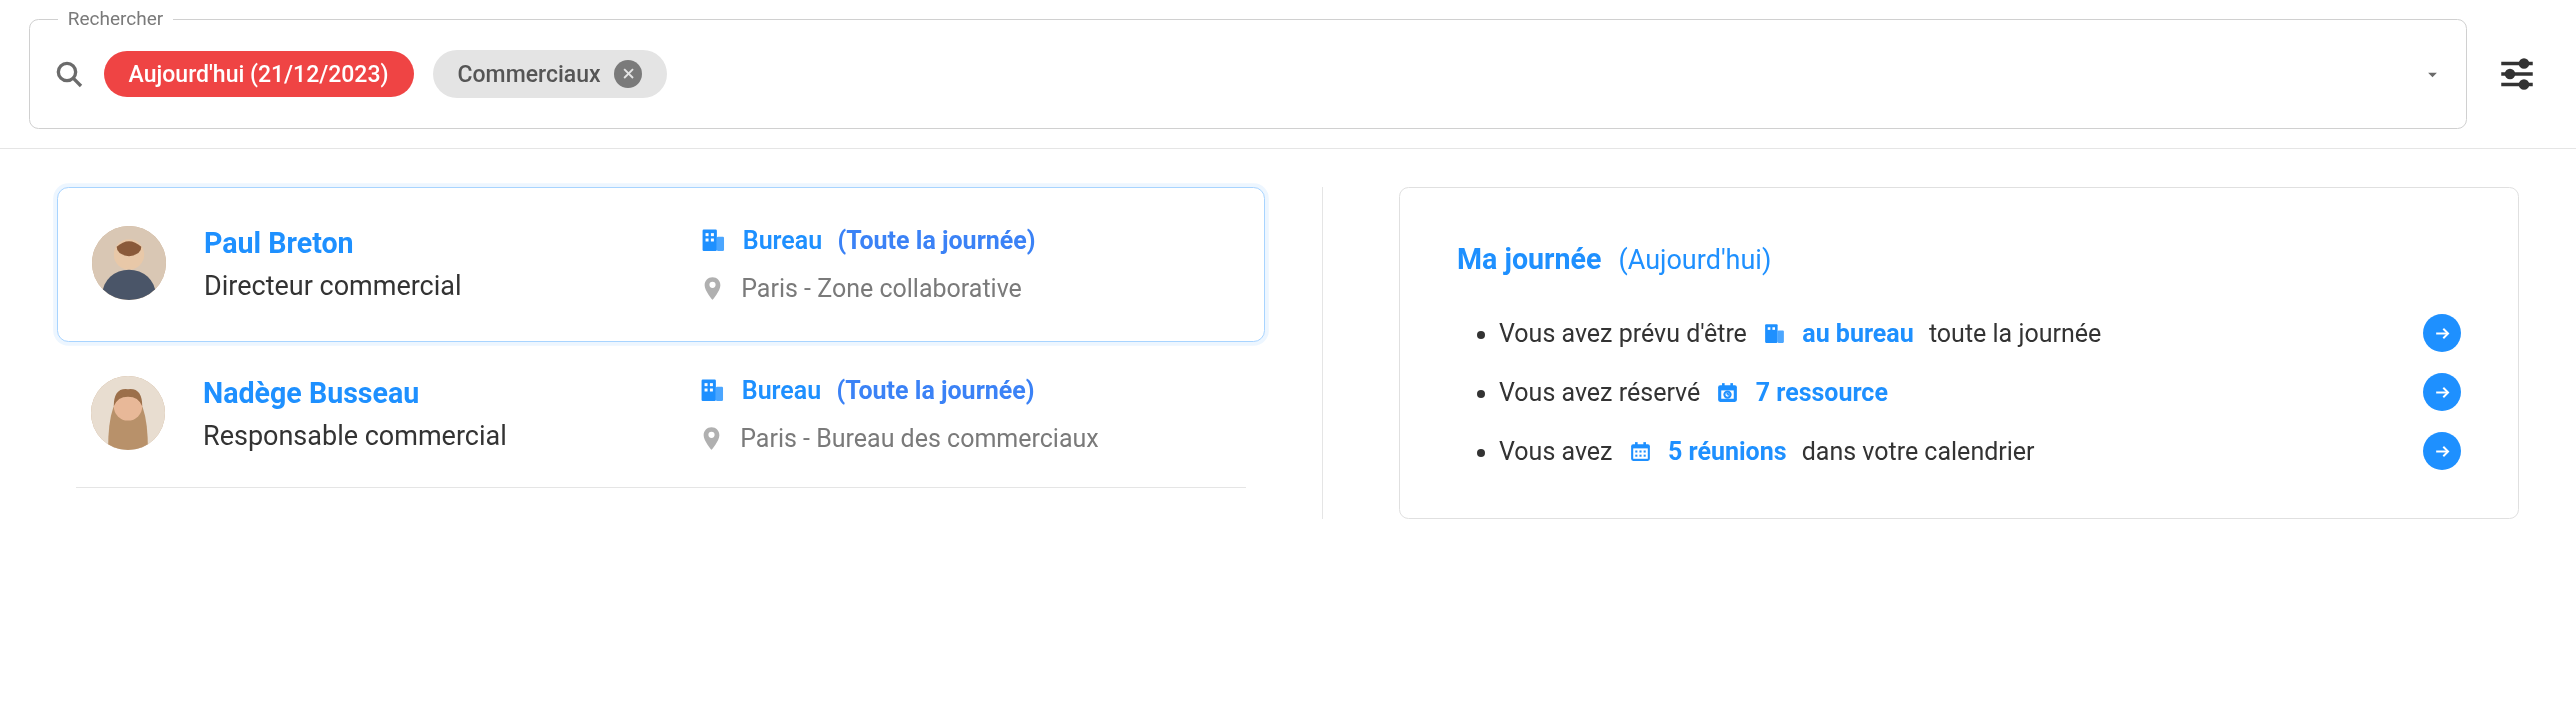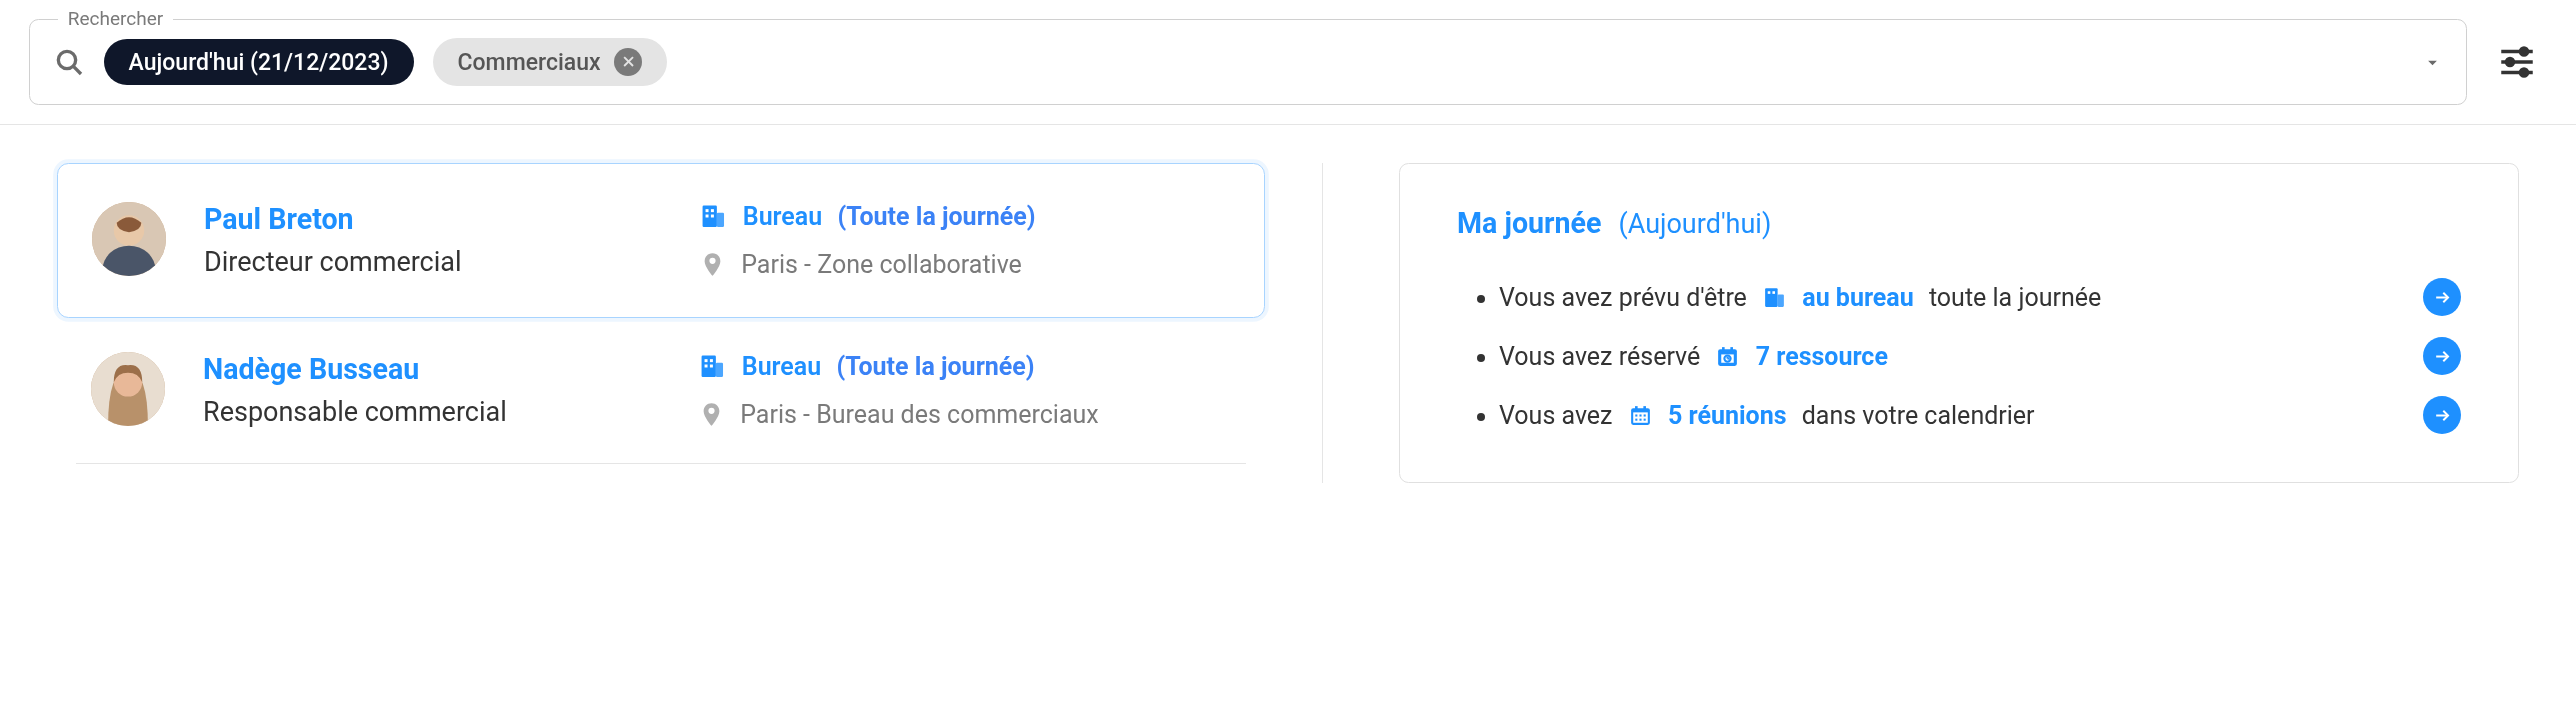--- a/index.html
+++ b/index.html
@@ -22,21 +22,21 @@
     align-items: center;
     padding: 19px 38px 19px 28.6px;
     gap: 28.6px;
     border-bottom: 1px solid #e5e5e5;
   }
   .search-field {
     position: relative;
     flex: 1;
     border: 1.9px solid #d0d0d0;
     border-radius: 9.5px;
-    height: 86px;
+    height: 110px;
     display: flex;
     align-items: center;
     padding: 0 23px;
     gap: 19px;
   }
   .search-legend {
     position: absolute;
     top: -13.3px;
     left: 28.6px;
     background: #ffffff;
@@ -52,21 +52,21 @@
   .chip {
     display: inline-flex;
     align-items: center;
     border-radius: 9519px;
     padding: 9.5px 25px;
     font-size: 23px;
     font-weight: 500;
     gap: 13.3px;
   }
   .chip-blue {
-    background: #0f172a;
+    background: #ef4444;
     color: #ffffff;
     text-align: center;
   }
   .chip-grey {
     background: #e4e4e4;
     color: #555555;
     align-items: flex-end;
   }
   .chip-remove {
     background: #7a7a7a;
@@ -182,21 +182,21 @@
     font-weight: 400;
   }
 
   
   .right-col {
     flex: 1;
   }
   .day-card {
     border: 1px solid #e0e0e0;
     border-radius: 9.5px;
-    padding: 42px 57px 48px 57px;
+    padding: 54px 57px 48px 57px;
   }
   .day-header {
     display: flex;
     align-items: baseline;
     gap: 17px;
     margin-bottom: 38px;
   }
   .day-title {
     color: #1e90ff;
     font-size: 28.6px;

